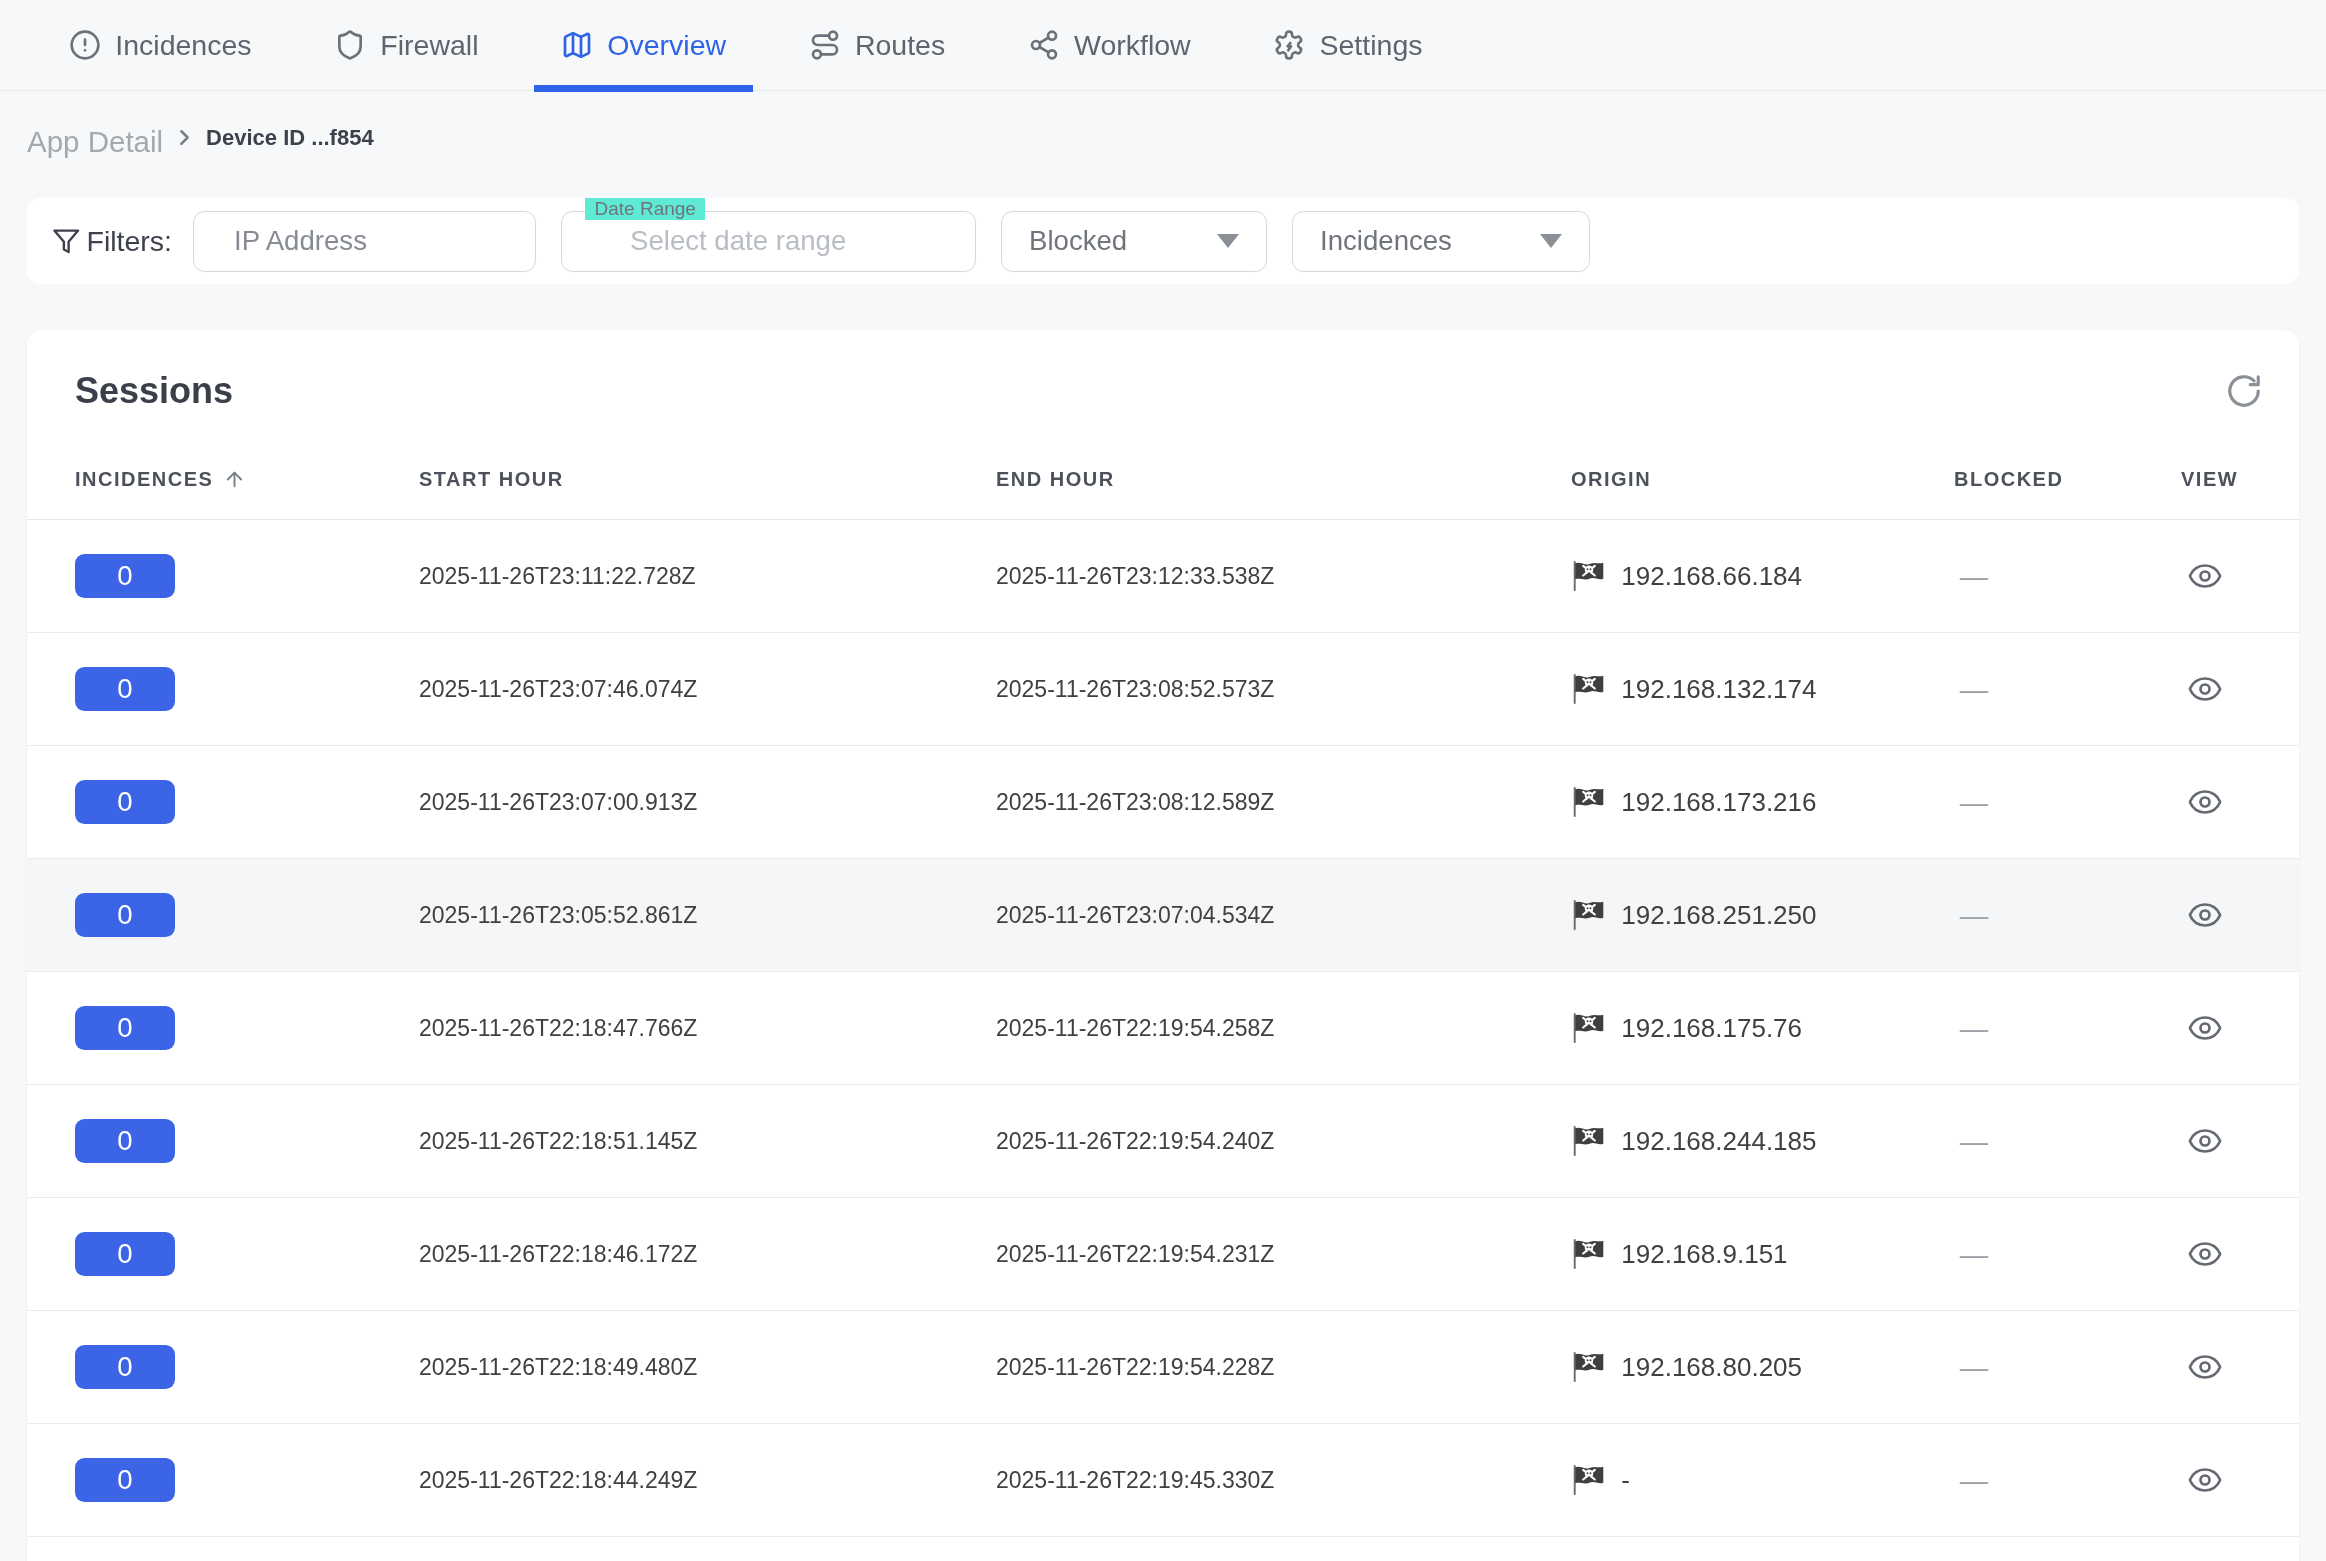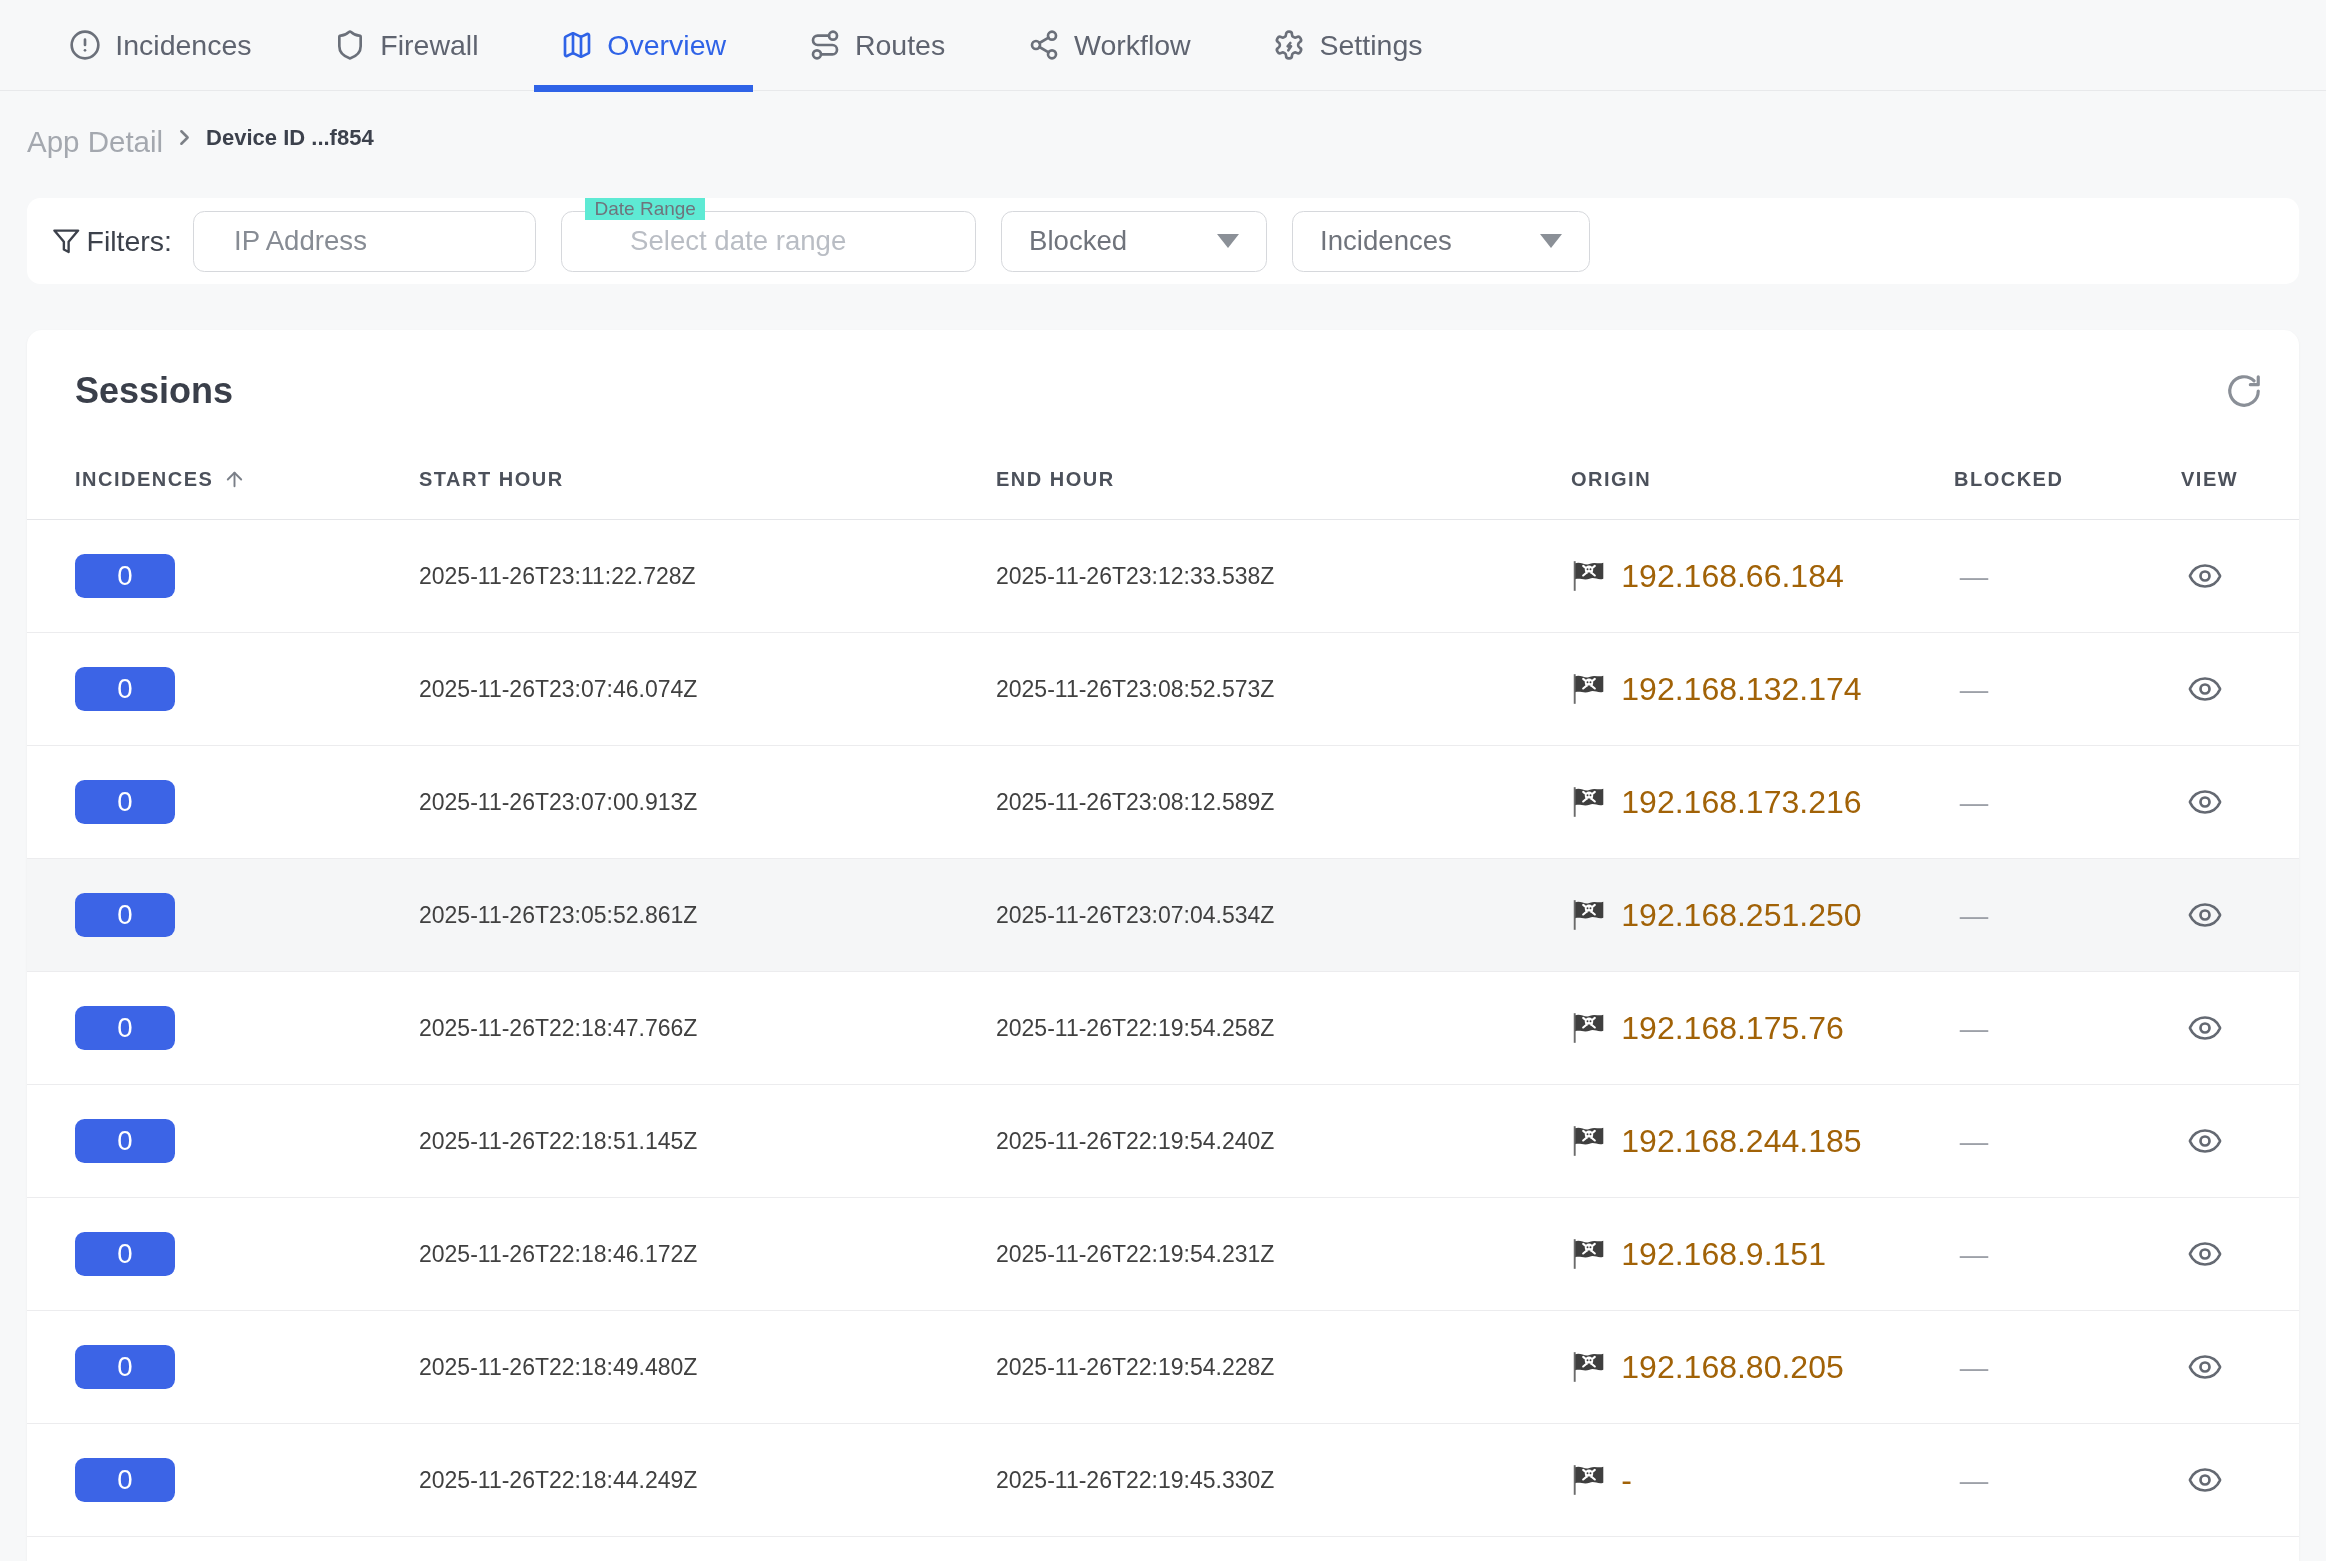--- a/index.html
+++ b/index.html
@@ -167,21 +167,21 @@
     background:#3c64e6;
     border-radius:9.5px;
     color:#ffffff;
     font-size:27.6px;
     display:flex;
     align-items:center;
     justify-content:center;
   }
   .cell-time { font-size:23px; color:#404040; }
   .cell-origin { display:flex; align-items:center; gap:14.3px; }
-  .origin-ip { font-size:32px; color:#a16207; }
+  .origin-ip { font-size:26px; color:#404040; }
   .cell-dash { font-size:28.5px; color:#9da1a8; padding-left:5.7px; }
   .view-btn { background:none; border:none; cursor:pointer; color:#646972; padding:3.8px; margin-left:1.9px; }
 </style>
 </head>
 <body>
 
 <nav class="nav">
   <div class="tab">
     <span class="icon">
       <svg width="32" height="32" viewBox="0 0 24 24" fill="none" stroke="currentColor" stroke-width="2" stroke-linecap="round" stroke-linejoin="round">

